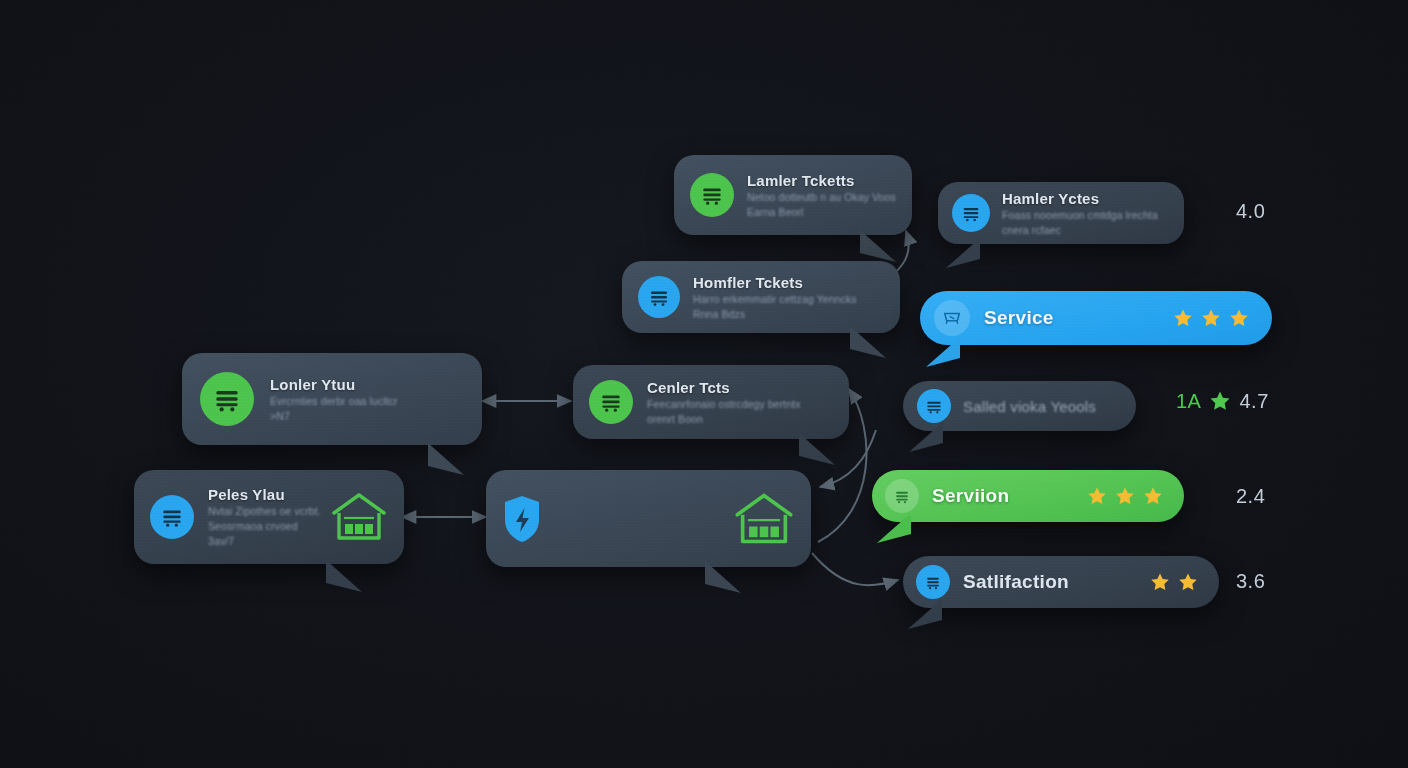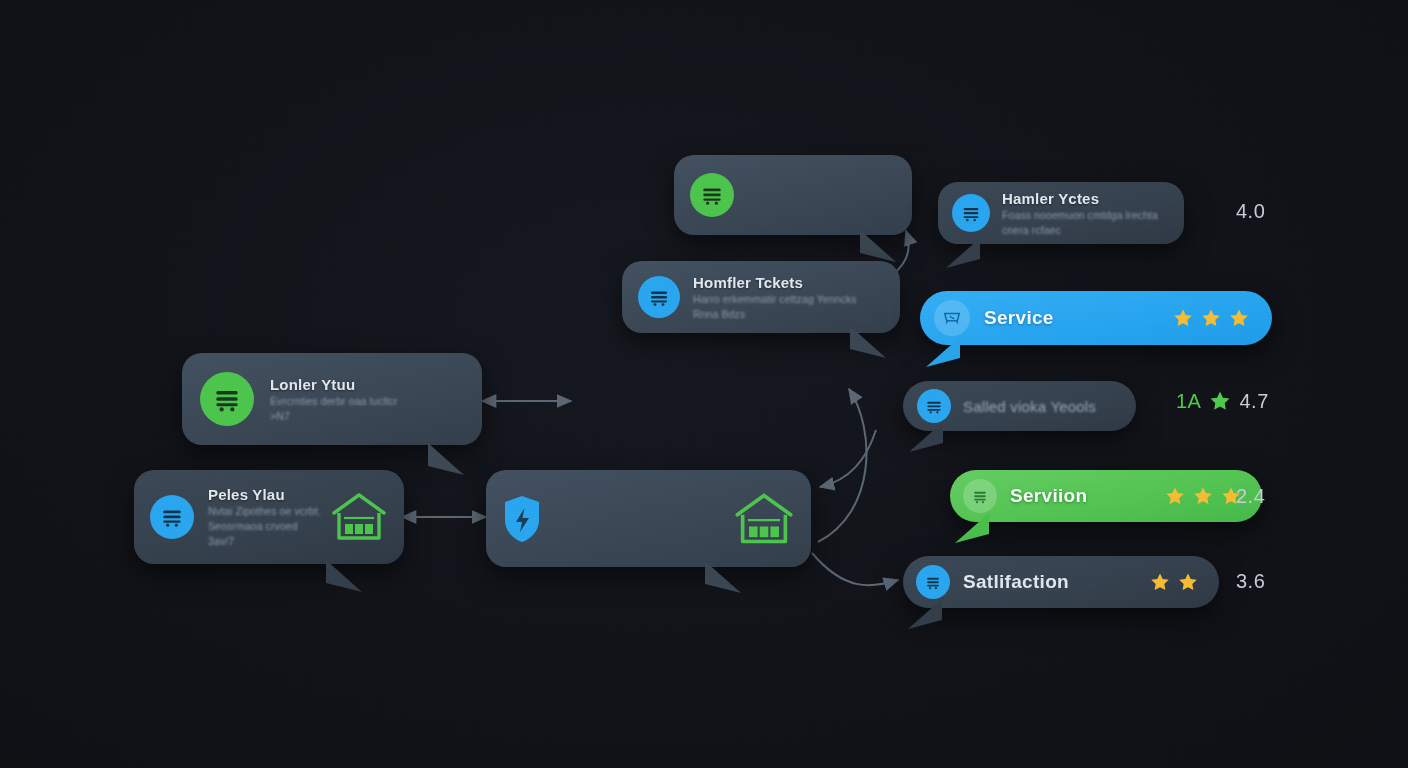--- a/index.html
+++ b/index.html
@@ -156,20 +156,25 @@
   <div class="bubble b-slate" style="left:674px; top:155px; width:238px; height:80px; padding:0 16px; gap:13px;">
     <div class="circ" style="width:44px;height:44px;background:#4cc44c;">
       <svg width="26" height="26" viewBox="0 0 24 24" aria-hidden="true">
         <rect x="4" y="6" width="16" height="2.6" rx="1.1" fill="#19391d"></rect>
         <rect x="4" y="10.6" width="16" height="2.6" rx="1.1" fill="#19391d"></rect>
         <rect x="4" y="15.2" width="16" height="2.2" rx="1.0" fill="#19391d"></rect>
         <circle cx="8" cy="19.6" r="1.5" fill="#19391d"></circle>
         <circle cx="16" cy="19.6" r="1.5" fill="#19391d"></circle>
       </svg>
     </div>
+    <div class="txt">
+      <div class="t-title">Lamler Tcketts</div>
+      <div class="t-sub">Netoo dotteutb n au Okay Voos</div>
+      <div class="t-sub">Earna Beorl</div>
+    </div>
     <div class="tail tail-br b-slate" style="right:16px; bottom:-27px; background:#39444f;"></div>
   </div>
 
   <div class="bubble b-slate-dk" style="left:938px; top:182px; width:246px; height:62px; padding:0 14px; gap:12px;">
     <div class="circ" style="width:38px;height:38px;background:#29a5ef;">
       <svg width="22" height="22" viewBox="0 0 24 24" aria-hidden="true">
         <rect x="4" y="6.5" width="16" height="2.4" rx="1" fill="#10344b"></rect>
         <rect x="4" y="11" width="16" height="2.4" rx="1" fill="#10344b"></rect>
         <rect x="4" y="15.5" width="16" height="2" rx="1" fill="#10344b"></rect>
         <circle cx="8" cy="19.6" r="1.4" fill="#10344b"></circle>
@@ -238,20 +243,37 @@
       </svg>
     </div>
     <div class="txt">
       <div class="t-title">Lonler Ytuu</div>
       <div class="t-sub">Evrcrnties derbr oaa lucltcr</div>
       <div class="t-sub">&gt;N7</div>
     </div>
     <div class="tail tail-br b-slate" style="right:18px; bottom:-30px; background:#3c4854;"></div>
   </div>
 
+  <div class="bubble b-slate-dk" style="left:573px; top:365px; width:276px; height:74px; padding:0 16px; gap:14px;">
+    <div class="circ" style="width:44px;height:44px;background:#4cc44c;">
+      <svg width="26" height="26" viewBox="0 0 24 24" aria-hidden="true">
+        <rect x="4" y="6" width="16" height="2.6" rx="1.1" fill="#19391d"></rect>
+        <rect x="4" y="10.6" width="16" height="2.6" rx="1.1" fill="#19391d"></rect>
+        <rect x="4" y="15.2" width="16" height="2.2" rx="1" fill="#19391d"></rect>
+        <circle cx="8" cy="19.6" r="1.5" fill="#19391d"></circle>
+        <circle cx="16" cy="19.6" r="1.5" fill="#19391d"></circle>
+      </svg>
+    </div>
+    <div class="txt">
+      <div class="t-title">Cenler Tcts</div>
+      <div class="t-sub">Feecanrfonaio ostrcdegy bertntx</div>
+      <div class="t-sub">orenrt Boon</div>
+    </div>
+    <div class="tail tail-br b-slate-dk" style="right:14px; bottom:-26px; background:#333e4a;"></div>
+  </div>
 
   <div class="bubble b-slate-dk" style="left:903px; top:381px; width:233px; height:50px; padding:0 14px; gap:12px; border-radius:25px;">
     <div class="circ" style="width:34px;height:34px;background:#29a5ef;">
       <svg width="20" height="20" viewBox="0 0 24 24" aria-hidden="true">
         <rect x="4" y="7" width="16" height="2.3" rx="1" fill="#10344b"></rect>
         <rect x="4" y="11.3" width="16" height="2.3" rx="1" fill="#10344b"></rect>
         <rect x="4" y="15.6" width="16" height="2" rx="1" fill="#10344b"></rect>
         <circle cx="8" cy="19.6" r="1.3" fill="#10344b"></circle>
         <circle cx="16" cy="19.6" r="1.3" fill="#10344b"></circle>
       </svg>
@@ -303,21 +325,21 @@
       <path d="M29 4 L54 22 M29 4 L4 22" fill="none" stroke="#4cc44c" stroke-width="3.4" stroke-linecap="round"></path>
       <path d="M9 22 V47 H49 V22" fill="none" stroke="#4cc44c" stroke-width="3.4" stroke-linejoin="round"></path>
       <path d="M14 27 H44" stroke="#4cc44c" stroke-width="2.2"></path>
       <rect x="15" y="33" width="8" height="10" fill="#4cc44c"></rect>
       <rect x="25" y="33" width="8" height="10" fill="#4cc44c"></rect>
       <rect x="35" y="33" width="8" height="10" fill="#4cc44c"></rect>
     </svg>
     <div class="tail tail-br b-slate" style="right:70px; bottom:-26px; background:#3a4551;"></div>
   </div>
 
-  <div class="bubble b-green" style="left:950px; top:470px; width:312px; height:52px; padding:0 20px 0 13px; gap:13px; border-radius:26px;">
+  <div class="bubble b-green" style="left:872px; top:470px; width:312px; height:52px; padding:0 20px 0 13px; gap:13px; border-radius:26px;">
     <div class="circ" style="width:34px;height:34px;background:rgba(255,255,255,.2);">
       <svg width="20" height="20" viewBox="0 0 24 24" aria-hidden="true">
         <rect x="5" y="7" width="14" height="2.2" rx="1" fill="#2a7a32"></rect>
         <rect x="5" y="11.2" width="14" height="2.2" rx="1" fill="#2a7a32"></rect>
         <rect x="5" y="15.4" width="14" height="1.9" rx="1" fill="#2a7a32"></rect>
         <circle cx="8.5" cy="19.4" r="1.3" fill="#2a7a32"></circle>
         <circle cx="15.5" cy="19.4" r="1.3" fill="#2a7a32"></circle>
       </svg>
     </div>
     <div class="t-big on-green">Serviion</div>

